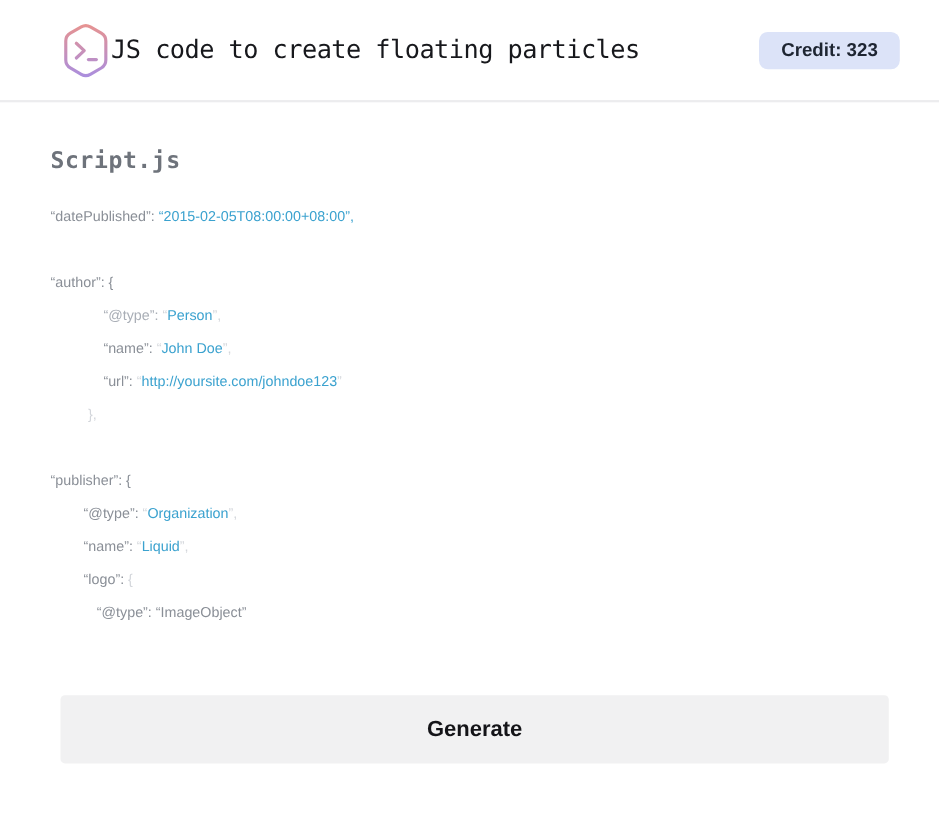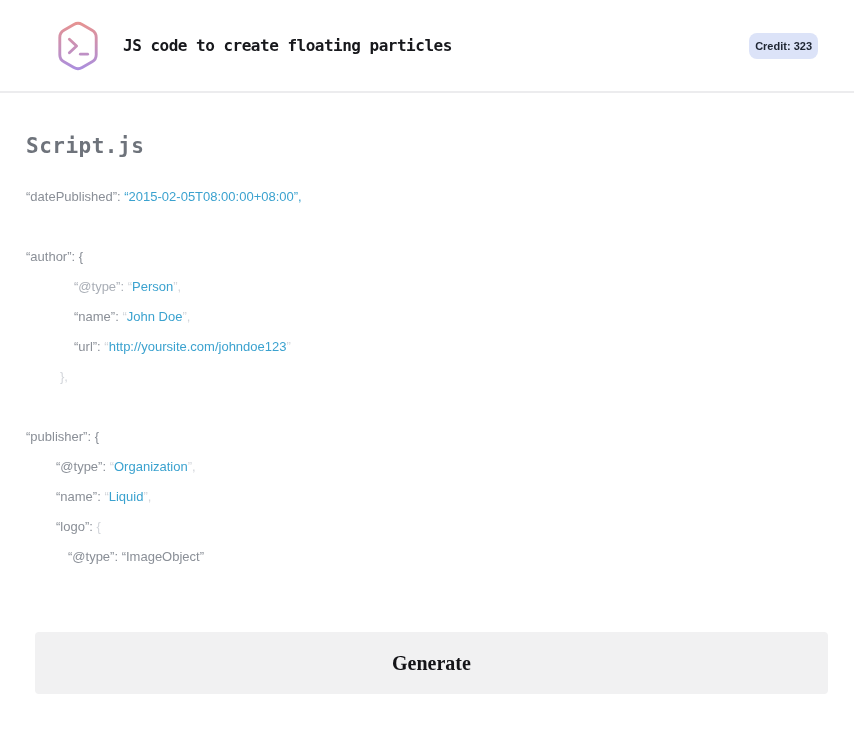--- a/index.html
+++ b/index.html
@@ -24,40 +24,39 @@
   .header{
     height:93px;
     display:flex;
     align-items:center;
     padding:0 36px 0 55px;
     border-bottom:2px solid var(--divider);
     background:#ffffff;
   }
   .logo{width:46px;height:54px;flex:0 0 auto;}
   .page-title{
-    margin-left:22px;
     font-family:"DejaVu Sans Mono",monospace;
-    font-weight:700;
-    font-size:16px;
+    font-weight:400;
+    font-size:23px;
     letter-spacing:-0.5px;
     color:var(--title-color);
     white-space:nowrap;
   }
   .credit-badge{
     margin-left:auto;
     background:var(--credit-bg);
     color:var(--credit-text);
-    font-size:11px;
+    font-size:17px;
     font-weight:700;
-    padding:7px 6px;
+    padding:7px 20px;
     border-radius:8px;
     white-space:nowrap;
   }
 
-  .main{padding:0 26px;}
+  .main{padding:0 46px;}
   .filename{
     margin-top:41px;
     font-family:"DejaVu Sans Mono",monospace;
     font-weight:700;
     font-size:21px;
     color:var(--filename-gray);
     letter-spacing:0.5px;
   }
   .code-block{
     margin-top:24px;
@@ -73,21 +72,21 @@
   .seg-value{color:var(--accent-blue);}
 
   .generate-button{
     display:block;
     margin:60px 0 0 9px;
     width:calc(100% - 9px);
     height:62px;
     background:var(--button-bg);
     border:none;
     border-radius:4px;
-    font-family:Liberation Serif, serif;
+    font-family:Liberation Sans, sans-serif;
     font-weight:700;
     font-size:20px;
     color:var(--button-text);
     cursor:pointer;
   }
 </style>
 </head>
 <body>
 
 <div class="header">

